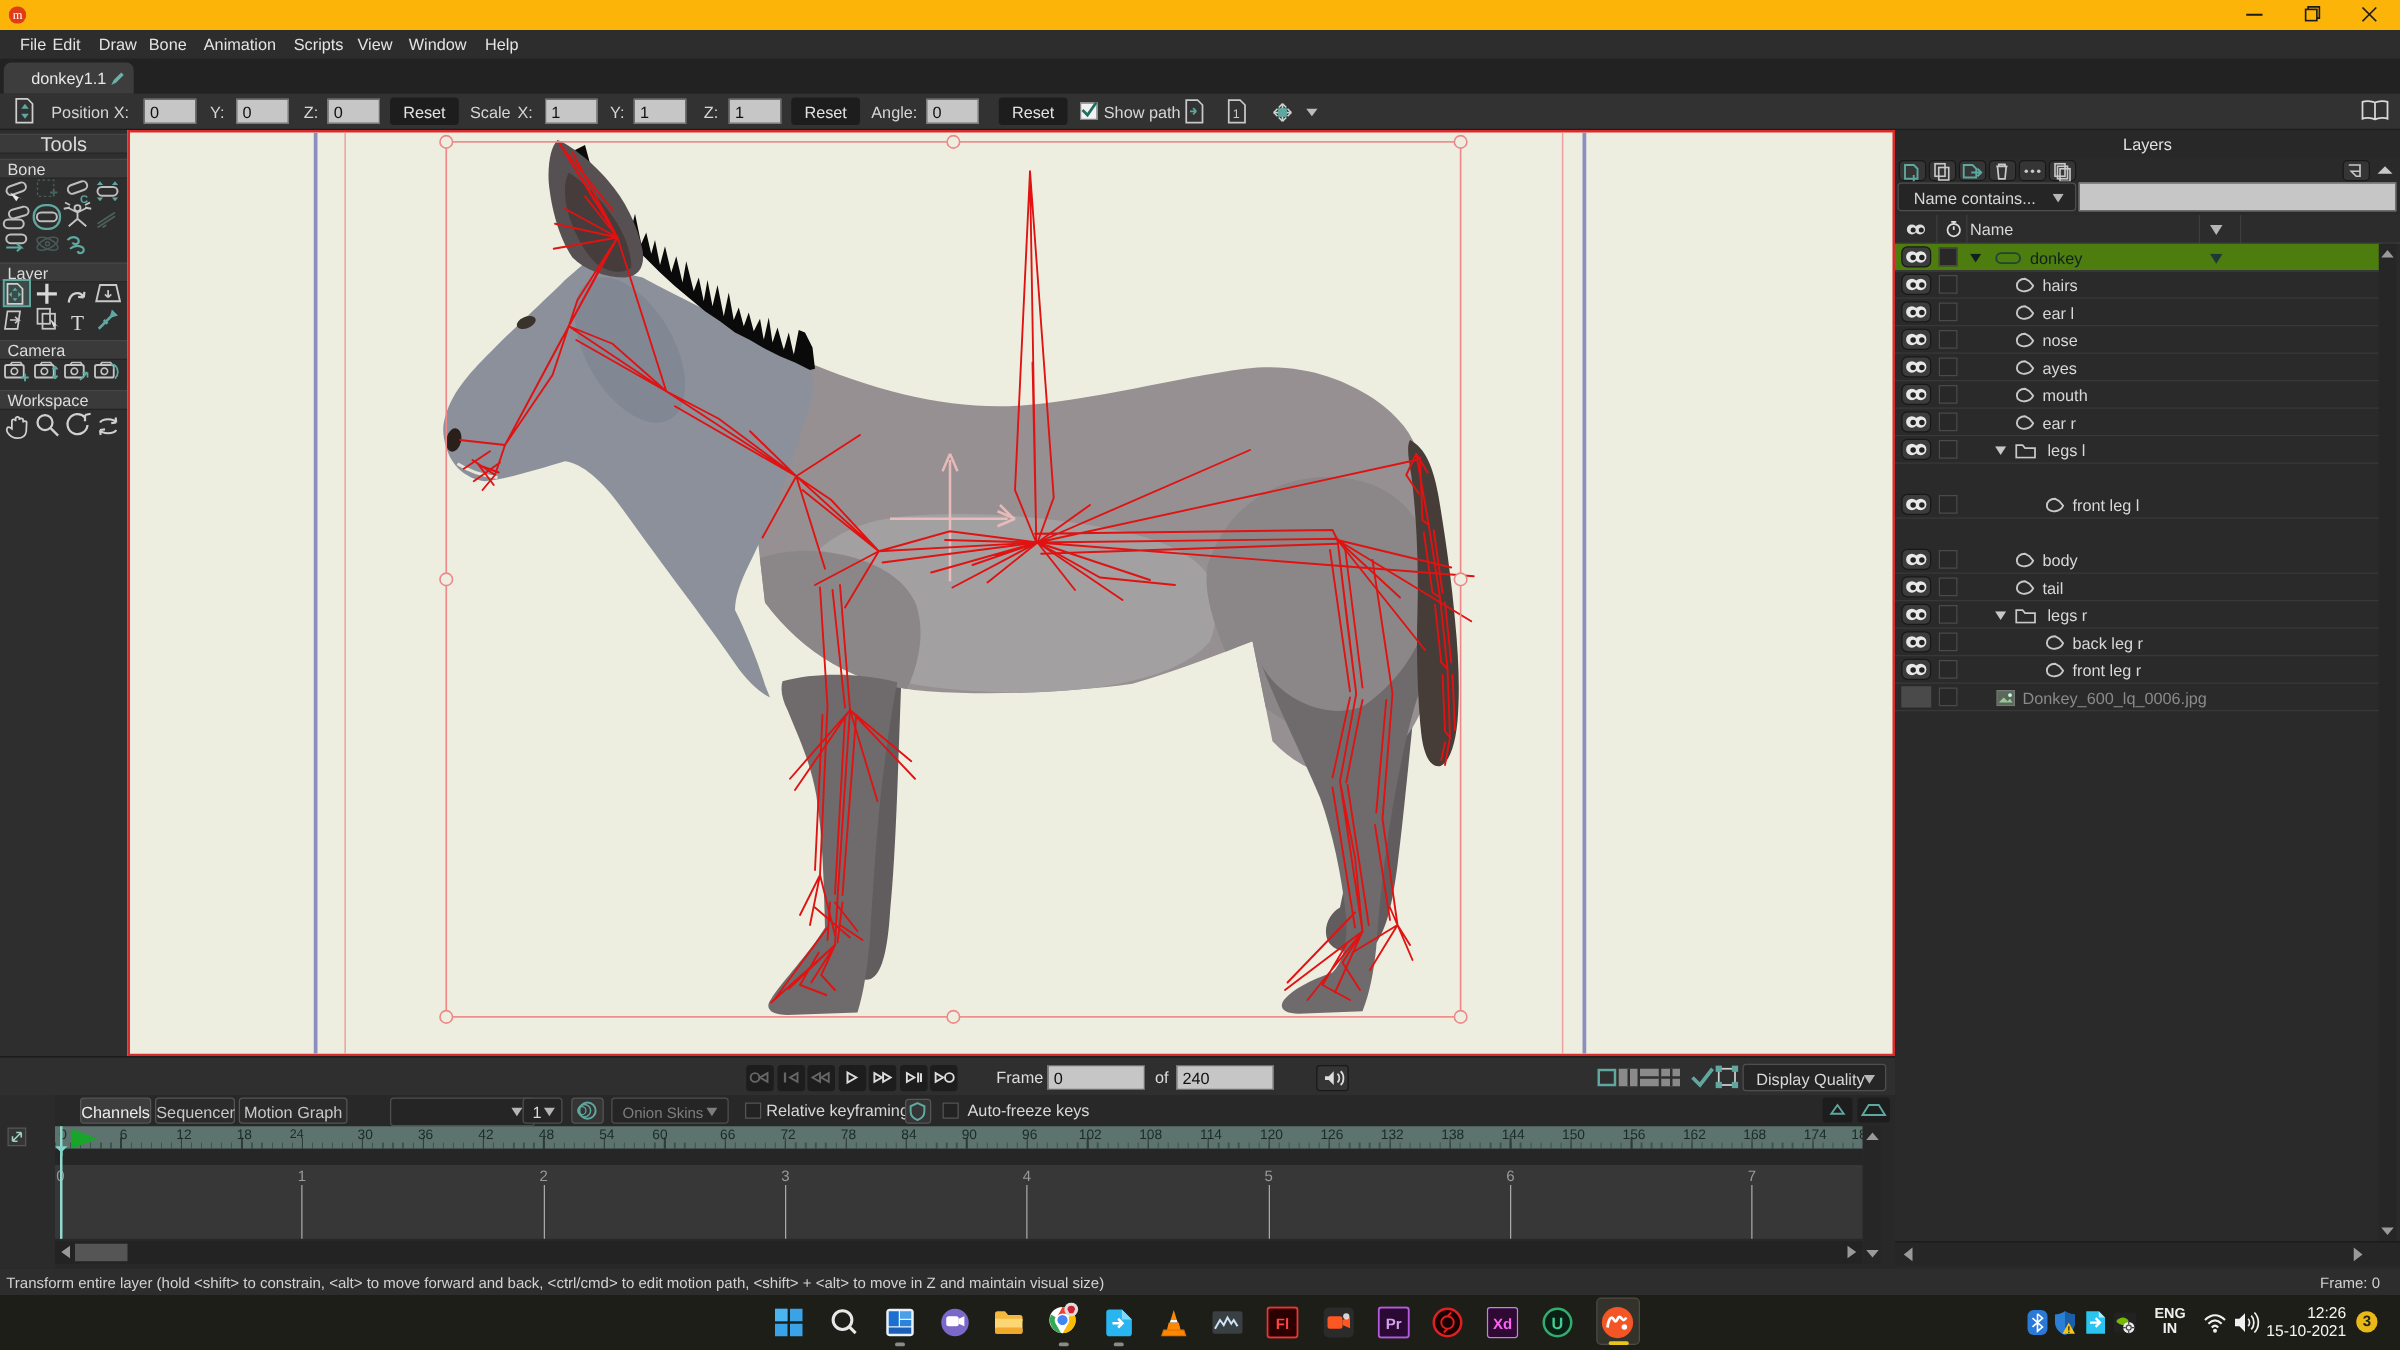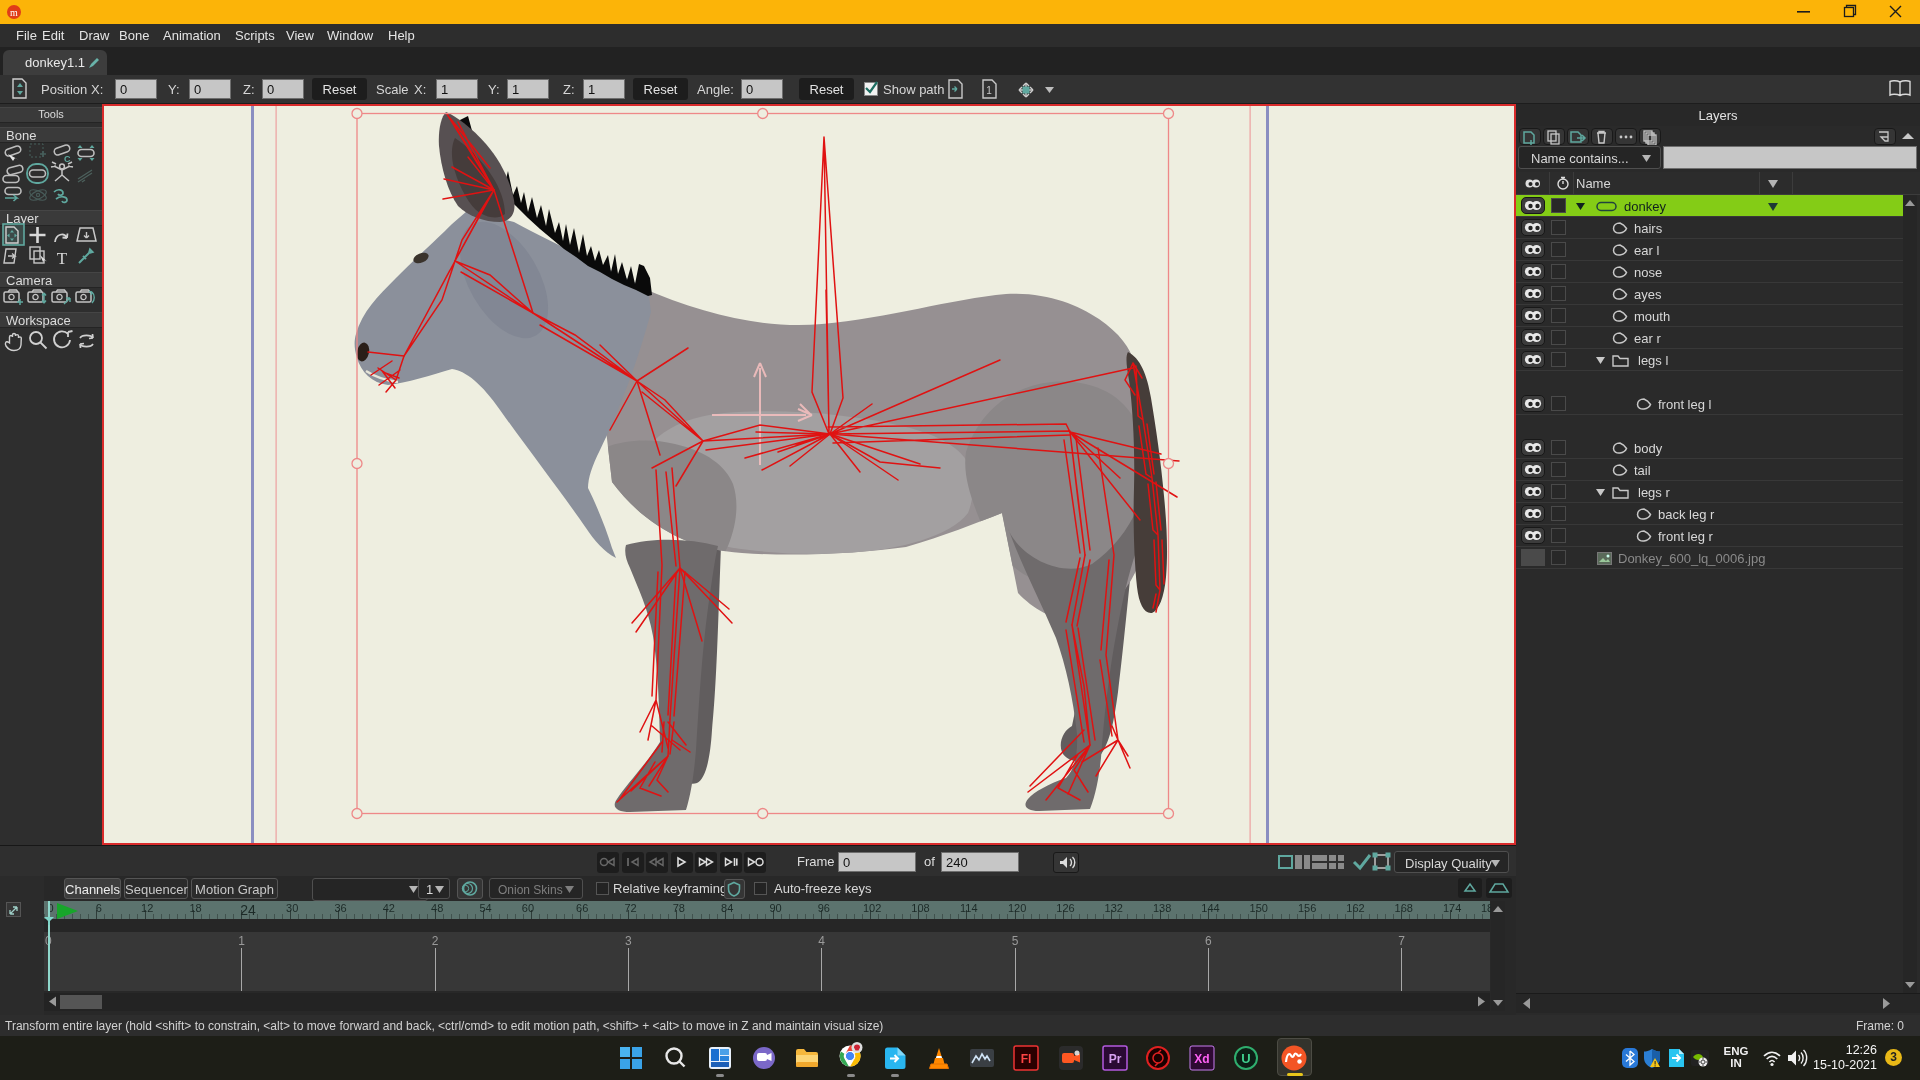--- a/index.html
+++ b/index.html
@@ -17,21 +17,21 @@
      border-radius:6px 6px 0 0; color:#e8e8e8; font-size:13px; }
   #toolbar { position:absolute; left:0; top:75px; width:1920px; height:29px; background:#323232; border-bottom:1px solid #1d1d1d;}
   .tlabel { position:absolute; top:7px; font-size:13px; color:#d6d6d6; }
   .tinput { position:absolute; top:4px; height:20px; background:#c6c6c6; border:1px solid #6e6e6e;
      font-size:13px; color:#111; padding:2px 0 0 4px; }
   .tbtn  { position:absolute; top:3px; height:22px; background:#1d1d1d; border-radius:3px;
      color:#e2e2e2; font-size:13px; text-align:center; }
   
   #tools { position:absolute; left:0; top:104px; width:102px; height:741px; background:#2e2e2e; }
   .thead { position:absolute; left:0; width:102px; height:16px; background:#3a3a3a;
-      color:#dcdcdc; font-size:11px; border-top:1px solid #454545; border-bottom:1px solid #242424;}
+      color:#dcdcdc; font-size:16px; border-top:1px solid #454545; border-bottom:1px solid #242424;}
   #canvas { position:absolute; left:102px; top:104px; width:1414px; height:741px;
       background:#eeeee0; border:2px solid #d92b2b; }
   #layers { position:absolute; left:1516px; top:104px; width:404px; height:911px; background:#2a2a2a; }
   #playbar { position:absolute; left:0; top:845px; width:1516px; height:31px; background:#2f2f2f;
       border-top:1px solid #171717; }
   #timeline { position:absolute; left:0; top:876px; width:1516px; height:139px; background:#282828; }
   #statusbar { position:absolute; left:0; top:1015px; width:1920px; height:21px; background:#2d2d2d;
       color:#d2d2d2; font-size:12px; }
   #taskbar { position:absolute; left:0; top:1036px; width:1920px; height:44px; background:#1d1e17; }
   .lrow { position:absolute; left:0; width:390px; height:22px; border-bottom:1px solid #383838;
@@ -427,21 +427,21 @@
         </svg>
         <span class="abs" style="left:60px;top:4px">Name</span>
         <svg class="abs" style="left:252px;top:8px" width="11" height="9">
           <path d="M0 0 h10 l-5 8 z" fill="#b5b5b5"></path>
         </svg>
         <div class="abs" style="left:33px;top:0;width:1px;height:23px;background:#3c3c3c"></div>
         <div class="abs" style="left:57px;top:0;width:1px;height:23px;background:#3c3c3c"></div>
         <div class="abs" style="left:243px;top:0;width:1px;height:23px;background:#3c3c3c"></div>
         <div class="abs" style="left:276px;top:0;width:1px;height:23px;background:#3c3c3c"></div>
       </div>
-<div class="lrow" style="top:91px;background:#84cc16;color:#10211e;padding-left:16px;">
+<div class="lrow" style="top:91px;background:#4d7c0f;color:#10211e;padding-left:16px;">
         <div class="eyebtn">
           <svg class="abs" style="left:2px;top:2px" width="18" height="11">
             <circle cx="5.5" cy="5.5" r="4.6" fill="#e8e8e8"></circle>
             <circle cx="12.5" cy="5.5" r="4.6" fill="#e8e8e8"></circle>
             <circle cx="6.5" cy="6" r="2.2" fill="#222"></circle>
             <circle cx="13.5" cy="6" r="2.2" fill="#222"></circle>
           </svg>
         </div>
         <div class="chk2"></div>
         <svg class="abs" style="left:60px;top:8px" width="10" height="8">
@@ -777,21 +777,21 @@
           <path d="M7 13 L12 6 L17 13 Z" fill="none" stroke="#5fa89f" stroke-width="1.5"></path>
         </svg></div>
 <div class="abs" style="left:1486px;top:2px;width:26px;height:20px;background:#1d1d1d;border-radius:3px"><svg width="26" height="20">
           <path d="M4 14 L9 6 H17 L22 14 Z M4 14 H22" fill="none" stroke="#5fa89f" stroke-width="1.5"></path>
         </svg></div>
 <div class="abs" style="left:44px;top:25px;width:1446px;height:18px;background-color:#5c736e;background-image:repeating-linear-gradient(90deg,#2e3c39 0 1px,rgba(0,0,0,0) 1px 48.333px),repeating-linear-gradient(90deg,#41524e 0 1px,rgba(0,0,0,0) 1px 8.0556px);background-size:100% 9px,100% 5px;background-position:4px 9px,4px 13px;background-repeat:repeat-x"></div>
 <span class="abs" style="left:38.5px;top:26px;width:24px;text-align:center;font-size:11px;color:#1c2a27">0</span>
 <span class="abs" style="left:86.8px;top:26px;width:24px;text-align:center;font-size:11px;color:#1c2a27">6</span>
 <span class="abs" style="left:135.2px;top:26px;width:24px;text-align:center;font-size:11px;color:#1c2a27">12</span>
 <span class="abs" style="left:183.5px;top:26px;width:24px;text-align:center;font-size:11px;color:#1c2a27">18</span>
-<span class="abs" style="left:231.8px;top:26px;width:24px;text-align:right;font-size:14px;color:#1c2a27">24</span>
+<span class="abs" style="left:231.8px;top:26px;width:24px;text-align:left;font-size:10px;color:#1c2a27">24</span>
 <span class="abs" style="left:280.2px;top:26px;width:24px;text-align:center;font-size:11px;color:#1c2a27">30</span>
 <span class="abs" style="left:328.5px;top:26px;width:24px;text-align:center;font-size:11px;color:#1c2a27">36</span>
 <span class="abs" style="left:376.8px;top:26px;width:24px;text-align:center;font-size:11px;color:#1c2a27">42</span>
 <span class="abs" style="left:425.2px;top:26px;width:24px;text-align:center;font-size:11px;color:#1c2a27">48</span>
 <span class="abs" style="left:473.5px;top:26px;width:24px;text-align:center;font-size:11px;color:#1c2a27">54</span>
 <span class="abs" style="left:521.8px;top:26px;width:24px;text-align:left;font-size:11px;color:#1c2a27">60</span>
 <span class="abs" style="left:570.2px;top:26px;width:24px;text-align:center;font-size:11px;color:#1c2a27">66</span>
 <span class="abs" style="left:618.5px;top:26px;width:24px;text-align:center;font-size:11px;color:#1c2a27">72</span>
 <span class="abs" style="left:666.8px;top:26px;width:24px;text-align:center;font-size:11px;color:#1c2a27">78</span>
 <span class="abs" style="left:715.2px;top:26px;width:24px;text-align:center;font-size:11px;color:#1c2a27">84</span>

